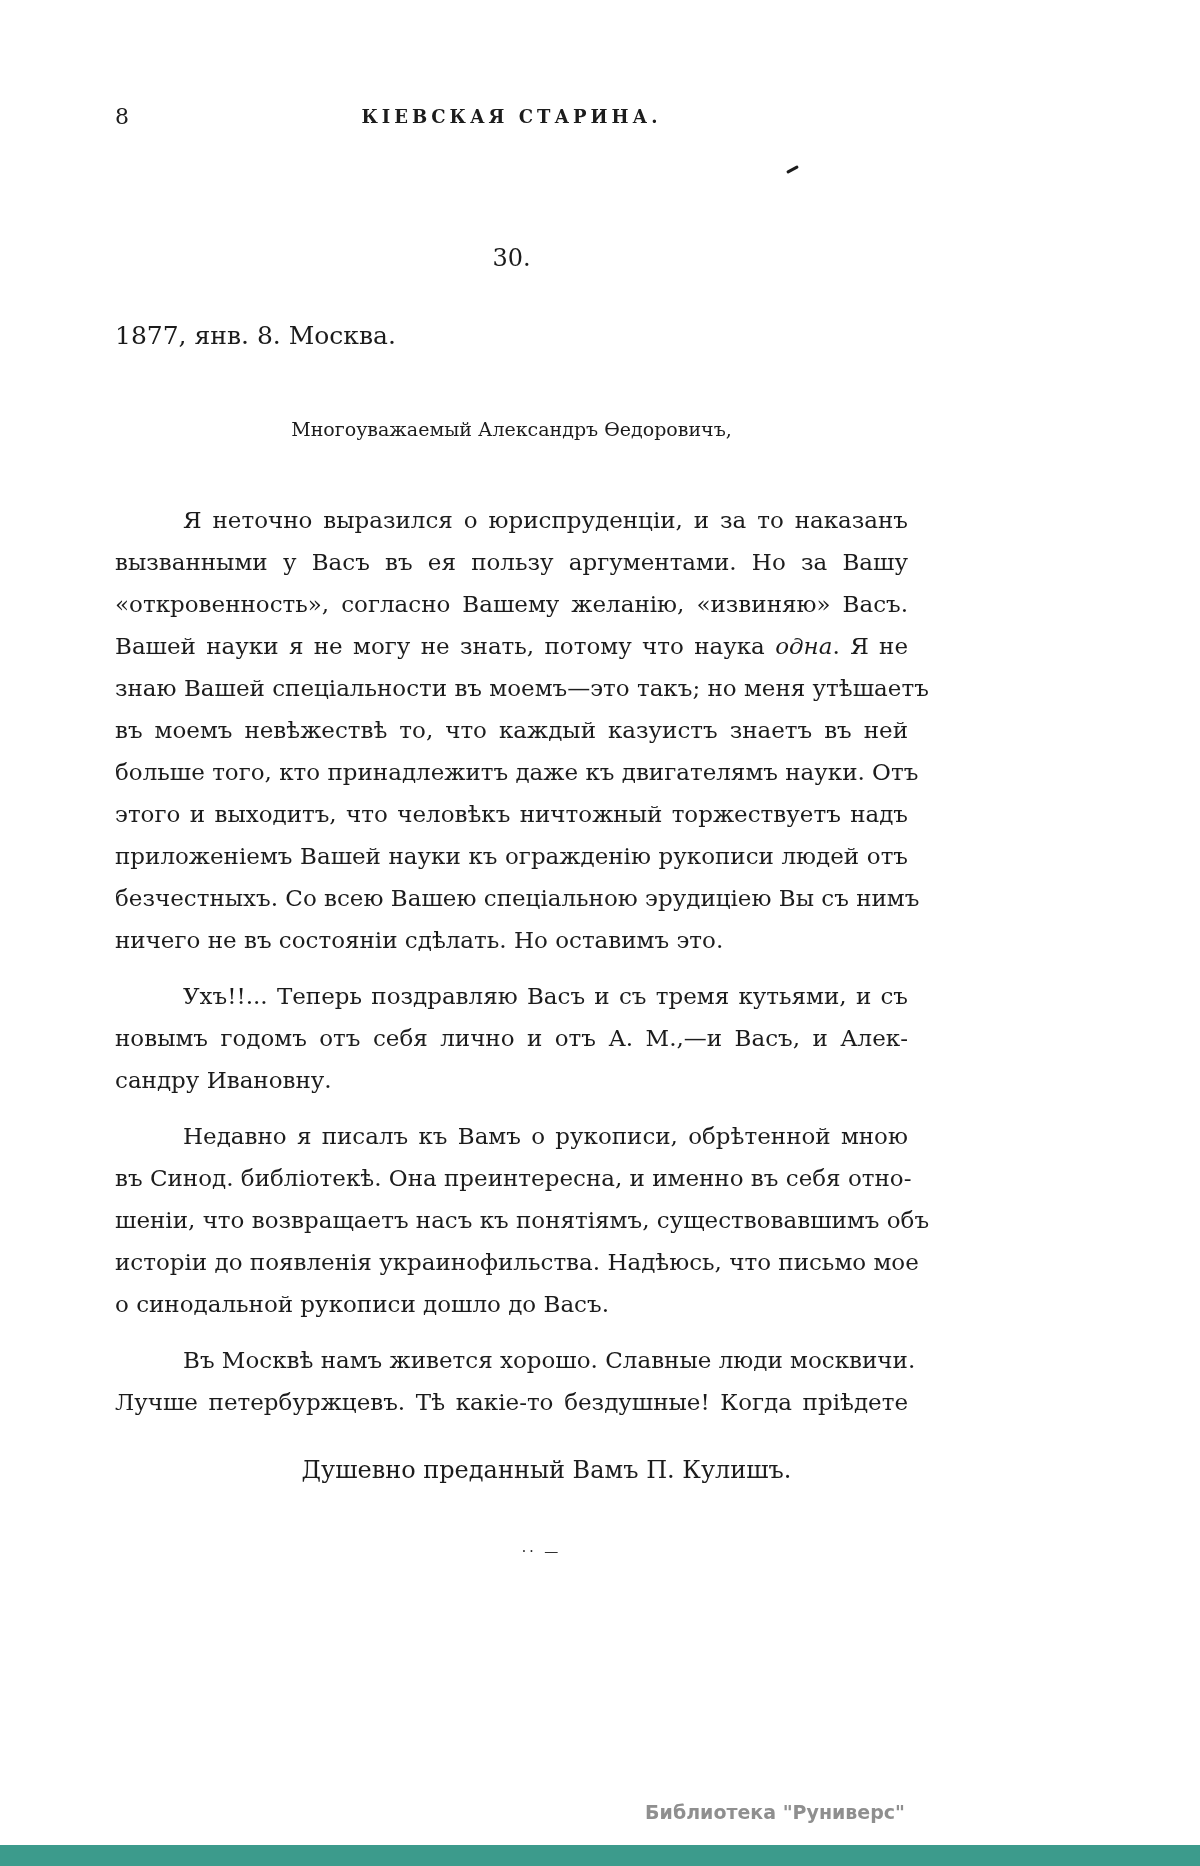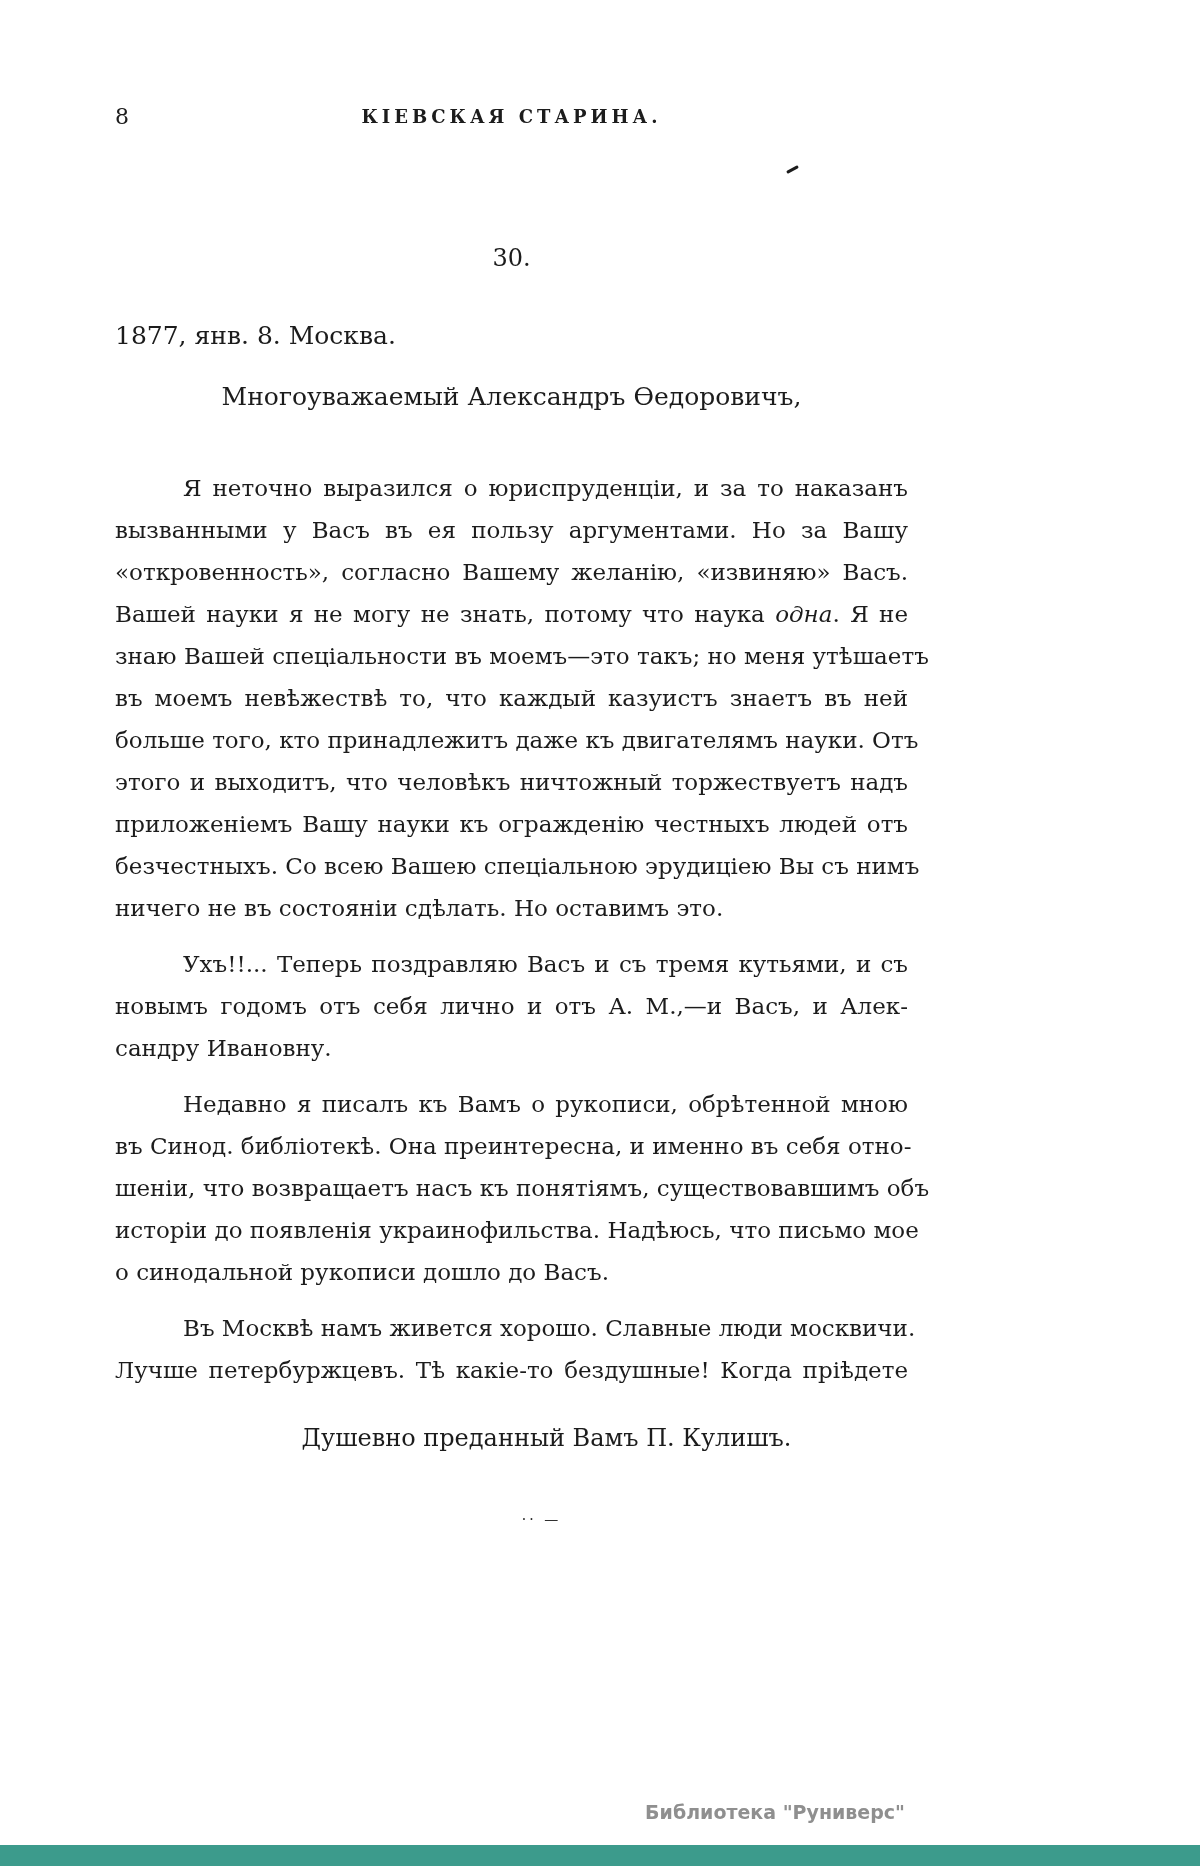--- a/index.html
+++ b/index.html
@@ -35,22 +35,22 @@
     position:absolute;top:243px;left:115px;width:793px;
   }
   .letter-number{
     text-align:center;font-size:24px;line-height:30px;
   }
   .dateline{
     margin-top:47px;padding-right:76px;
     font-size:25px;line-height:32px;
   }
   .salutation{
-    margin-top:28px;text-align:center;
-    font-size:25px;line-height:34px;
+    margin-top:60px;text-align:center;
+    font-size:19px;line-height:34px;
   }
   .paragraph{margin-top:53px;}
   .paragraph + .paragraph{margin-top:14px;}
   .line{
     font-size:23px;line-height:42px;
     text-align:justify;text-align-last:justify;
     white-space:nowrap;
   }
   .line.indent{text-indent:68px;}
   .line.last{text-align-last:left;white-space:normal;}
@@ -96,21 +96,21 @@
 
     <section class="paragraph">
       <div class="line indent">Я неточно выразился о юриспруденціи, и за то наказанъ</div>
       <div class="line">вызванными у Васъ въ ея пользу аргументами. Но за Вашу</div>
       <div class="line">«откровенность», согласно Вашему желанію, «извиняю» Васъ.</div>
       <div class="line"><span>Вашей науки я не могу не знать, потому что наука </span><em>одна</em><span>. Я не</span></div>
       <div class="line">знаю Вашей спеціальности въ моемъ—это такъ; но меня утѣшаетъ</div>
       <div class="line">въ моемъ невѣжествѣ то, что каждый казуистъ знаетъ въ ней</div>
       <div class="line">больше того, кто принадлежитъ даже къ двигателямъ науки. Отъ</div>
       <div class="line">этого и выходитъ, что человѣкъ ничтожный торжествуетъ надъ</div>
-      <div class="line">приложеніемъ Вашу науки къ огражденію честныхъ людей отъ</div>
+      <div class="line">приложеніемъ Вашей науки къ огражденію рукописи людей отъ</div>
       <div class="line">безчестныхъ. Со всею Вашею спеціальною эрудиціею Вы съ нимъ</div>
       <div class="line last">ничего не въ состояніи сдѣлать. Но оставимъ это.</div>
     </section>
 
     <section class="paragraph">
       <div class="line indent">Ухъ!!... Теперь поздравляю Васъ и съ тремя кутьями, и съ</div>
       <div class="line">новымъ годомъ отъ себя лично и отъ А. М.,—и Васъ, и Алек-</div>
       <div class="line last">сандру Ивановну.</div>
     </section>
 

